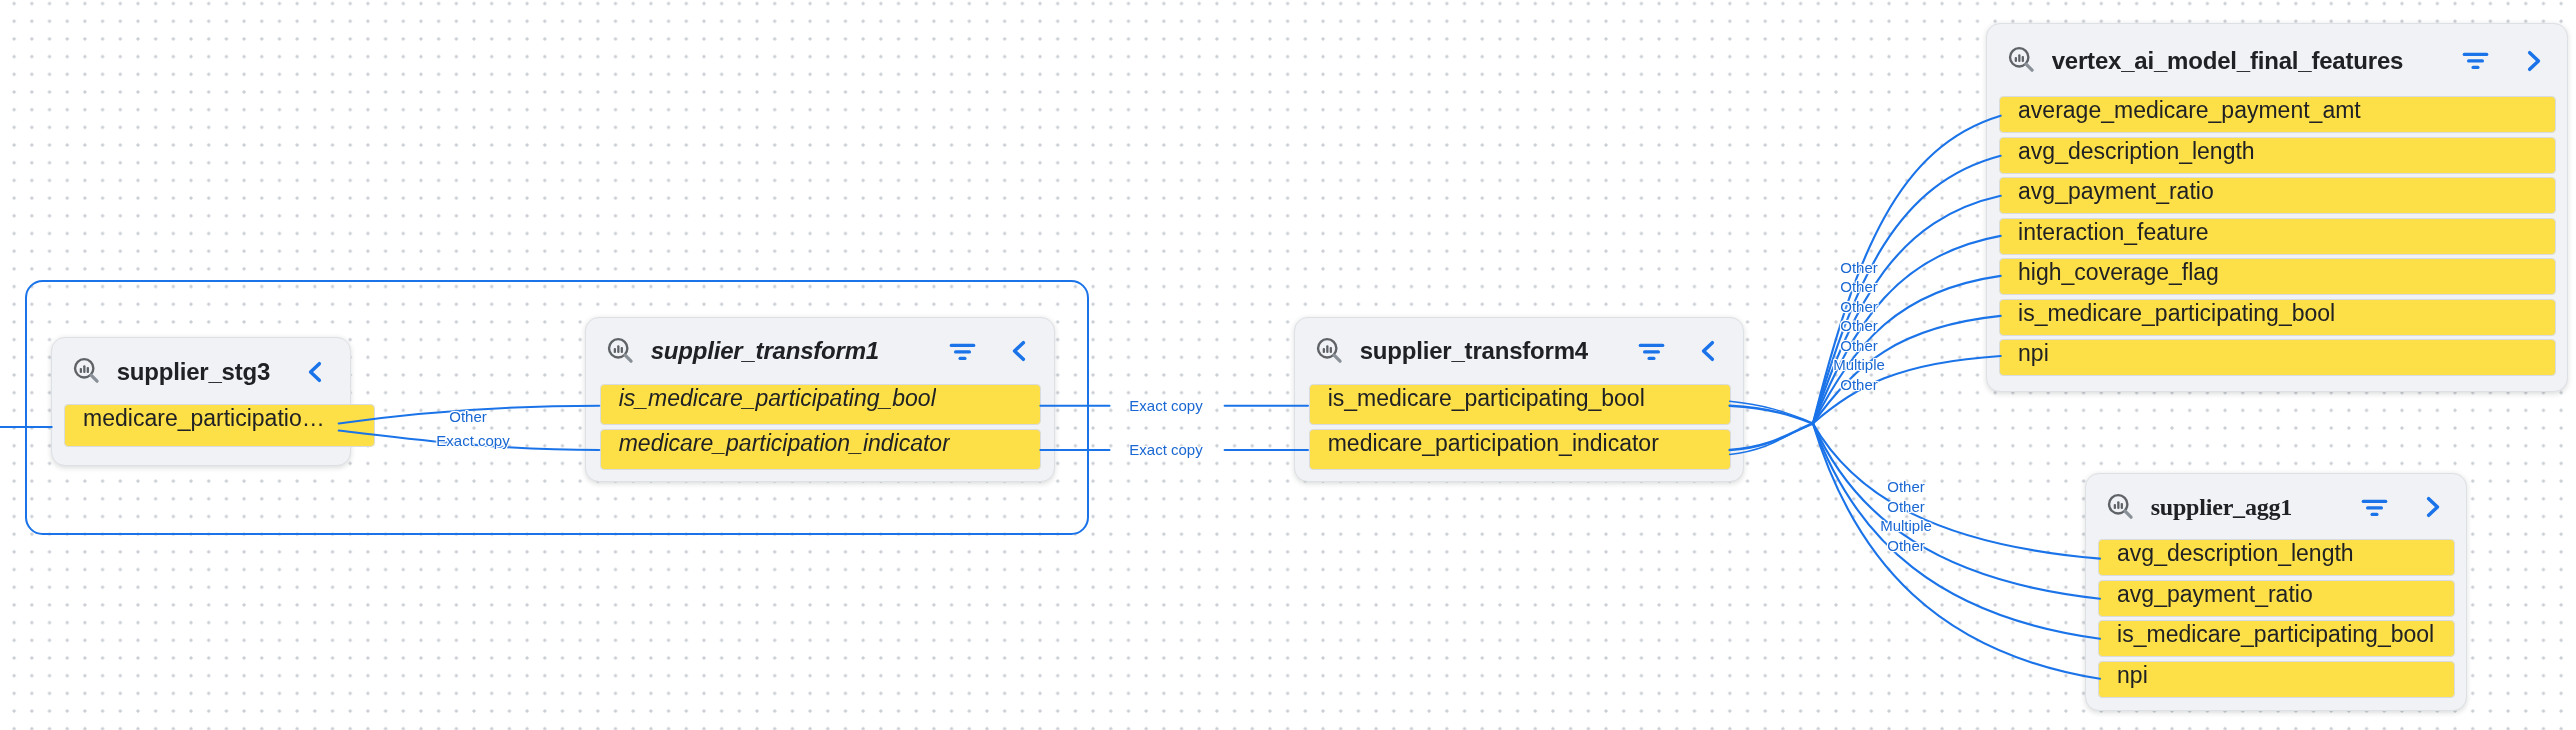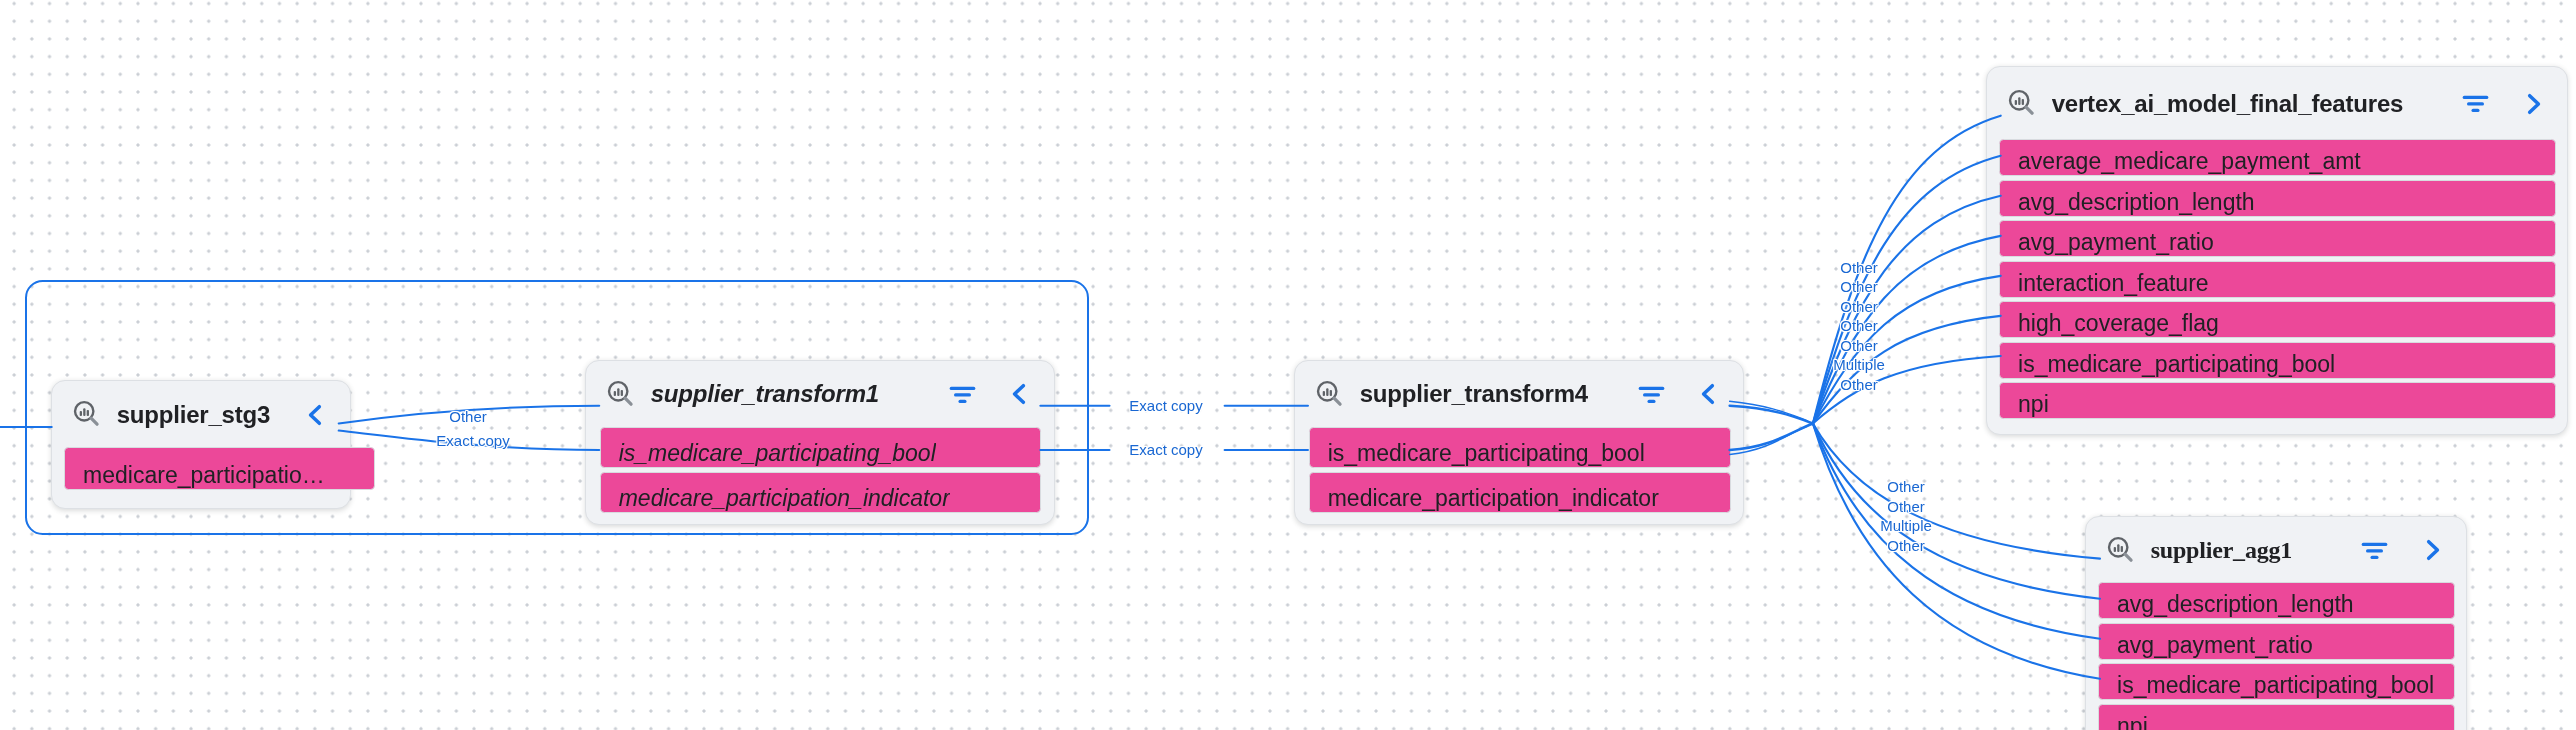--- a/index.html
+++ b/index.html
@@ -12,34 +12,33 @@
   }
   #selection-rect{
     position:absolute;border:2.7px solid #1a73e8;border-radius:17.7px;
     box-sizing:border-box;z-index:1;background:transparent;
   }
   #nodes-layer{position:absolute;inset:0;z-index:2;}
   .node{
     position:absolute;background:#f0f2f5;border:0.9px solid #dde0e4;
     border-radius:14px;box-sizing:border-box;
     box-shadow:0 1.8px 5.3px rgba(60,64,67,.18);
-    margin-top:43px;
   }
   .node-header{display:flex;align-items:center;padding:0 19.5px 0 17.7px;box-sizing:border-box;}
   .type-icon{flex:0 0 auto;display:flex;align-items:center;}
   .node-title{
     flex:1 1 auto;margin-left:14px;font-size:24px;font-weight:700;color:#202124;
     white-space:nowrap;overflow:hidden;letter-spacing:-0.2px;
   }
   .icon-btn{flex:0 0 auto;display:flex;align-items:center;cursor:pointer;}
   .icon-btn + .icon-btn{margin-left:26.6px;}
   .rows{position:absolute;left:0;top:0;}
   .field-row{
-    background:#ec4899;border:0.9px solid #d8dbdf;border-radius:4.4px;
-    box-sizing:border-box;display:flex;align-items:flex-end;
+    background:#fde047;border:0.9px solid #d8dbdf;border-radius:4.4px;
+    box-sizing:border-box;display:flex;align-items:flex-start;
     padding:0 12.4px 0 17.7px;margin-bottom:3.5px;
   }
   .field-row span{
     font-size:23px;color:#202124;white-space:nowrap;overflow:hidden;
   }
   #edges-layer{position:absolute;inset:0;z-index:3;pointer-events:none;}
   #labels-layer{position:absolute;inset:0;z-index:4;}
   .edge-label{
     position:absolute;transform:translate(-50%,-50%);
     font-size:15px;color:#1967d2;white-space:nowrap;line-height:1.05;

